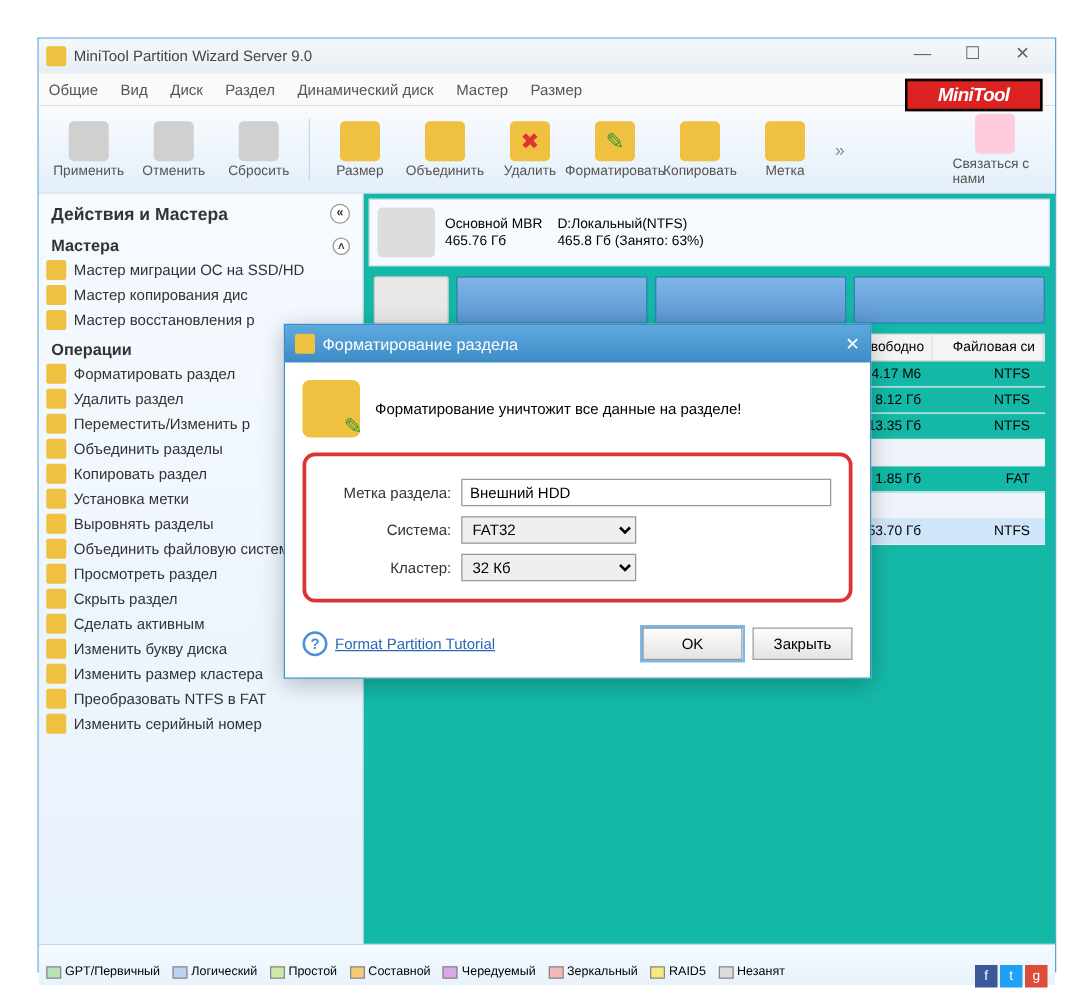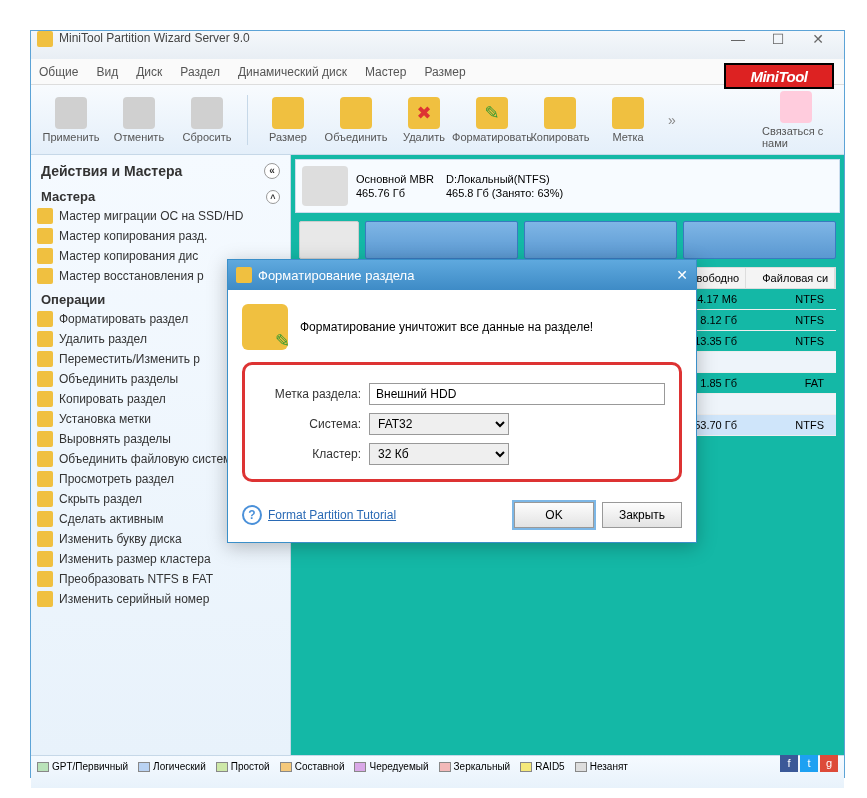--- a/index.html
+++ b/index.html
@@ -1,18 +1,18 @@
 <!DOCTYPE html>
 <html><head>
 <meta charset="utf-8">
 <style>
 * { box-sizing: border-box; margin: 0; padding: 0; font-family: "Segoe UI", Tahoma, sans-serif; }
 body { background: #fff; width: 867px; height: 798px; overflow: hidden; position: relative; }
 .window { position: absolute; left: 30px; top: 30px; width: 815px; height: 748px; border: 1px solid #5ca3d6; background: #fff; }
-.titlebar { height: 28px; background: linear-gradient(#f5f8fb,#e8eef4); display: flex; padding: 0 6px; font-size: 12px; color: #444; }
+.titlebar { height: 28px; background: linear-gradient(#f5f8fb,#e8eef4); display: flex; align-items: center; padding: 0 6px; font-size: 12px; color: #444; }
 .titlebar .icon { width: 16px; height: 16px; margin-right: 6px; background: #f0c040; border-radius: 2px; }
 .titlebar .title { flex: 1; }
 .winbtn { width: 40px; height: 22px; text-align: center; color: #666; font-size: 14px; cursor: pointer; }
 .menubar { height: 26px; background: #fafafa; border-bottom: 1px solid #ddd; display: flex; align-items: center; padding: 0 8px; font-size: 12px; color: #555; }
 .menubar span { margin-right: 18px; cursor: pointer; }
 .logo { position: absolute; right: 10px; top: 32px; width: 110px; height: 26px; background: #d22; color: #fff; font-weight: bold; font-style: italic; font-size: 15px; display: flex; align-items: center; justify-content: center; letter-spacing: -0.5px; border: 2px solid #000; }
 .logo .mini { color: #fff; }
 .logo .tool { color: #fff; }
 .toolbar { height: 70px; background: linear-gradient(#f8fbfe,#e4effa); border-bottom: 1px solid #c6d8e8; display: flex; align-items: center; padding: 0 6px; font-size: 11px; }
 .tbtn { display: flex; flex-direction: column; align-items: center; justify-content: center; width: 68px; height: 62px; cursor: pointer; color: #555; }
@@ -43,21 +43,21 @@
 .partbox { flex:1; height:38px; background:linear-gradient(#7fb6e6,#5a98d1); border:1px solid #3a7abf; border-radius:2px; display:flex; align-items:center; justify-content:center; color:#fff; font-size:10px; }
 .partbox.small { flex:0 0 60px; background:#e8e8e8; border:1px solid #ccc; }
 .table-header { display:flex; font-size:11px; background:#f4f4f4; border:1px solid #ddd; margin:4px 8px 0; }
 .table-header div { padding:4px 6px; border-right:1px solid #ddd; }
 .tablewrap { margin:0 8px; font-size:11px; }
 .trow { display:flex; padding:4px 6px; border-bottom:1px solid #eee; }
 .trow.disk { background:#eef4fa; font-weight:bold; }
 .trow.sel { background:#cfe5fa; }
 .trow div { padding:0 6px; }
 .col-name{flex:2.2} .col-used{flex:1;text-align:right} .col-unused{flex:1;text-align:right} .col-free{flex:1;text-align:right} .col-fs{flex:1;text-align:right}
-.statusbar { height: 22px; background: linear-gradient(#f5faff,#e8f2fb); border-top: 1px solid #c6d8e8; display: flex; align-items: flex-end; font-size: 10px; padding: 16px 6px; }
+.statusbar { height: 22px; background: linear-gradient(#f5faff,#e8f2fb); border-top: 1px solid #c6d8e8; display: flex; align-items: flex-start; font-size: 10px; padding: 16px 6px; }
 .legend-item { display:flex; align-items:center; margin-right:10px; }
 .legend-sw { width:12px; height:10px; border:1px solid #888; margin-right:3px; }
 .social { margin-left:auto; display:flex; gap:2px; }
 .social div { width:18px; height:18px; color:#fff; font-size:11px; text-align:center; line-height:18px; }
 
 .modal { position:absolute; left:227px; top:259px; width:470px; background:#fff; border:1px solid #3a8fc9; box-shadow:0 4px 18px rgba(0,0,0,.25); font-size:12px; }
 .modal-title { height:30px; background:linear-gradient(#5fa9de,#3e8bc6); color:#fff; display:flex; align-items:center; padding:0 8px; }
 .modal-title .mico { width:16px; height:16px; background:#f0c040; border-radius:2px; margin-right:6px; }
 .modal-title .mtext { flex:1; font-size:13px; }
 .modal-title .mclose { cursor:pointer; font-size:14px; }
@@ -152,21 +152,20 @@
     <div class="sidebar">
       <div class="sidebar-header">
         <span>Действия и Мастера</span>
         <span class="collapse">«</span>
       </div>
       <div class="side-section">
         <span>Мастера</span>
         <span class="collapse">˄</span>
       </div>
       <div class="side-item">Мастер миграции ОС на SSD/HD</div>
-      <div class="side-item">Мастер копирования разд.</div>
       <div class="side-item">Мастер копирования дис</div>
       <div class="side-item">Мастер восстановления р</div>
       <div class="side-section">
         <span>Операции</span>
       </div>
       <div class="side-item">Форматировать раздел</div>
       <div class="side-item">Удалить раздел</div>
       <div class="side-item">Переместить/Изменить р</div>
       <div class="side-item">Объединить разделы</div>
       <div class="side-item">Копировать раздел</div>

